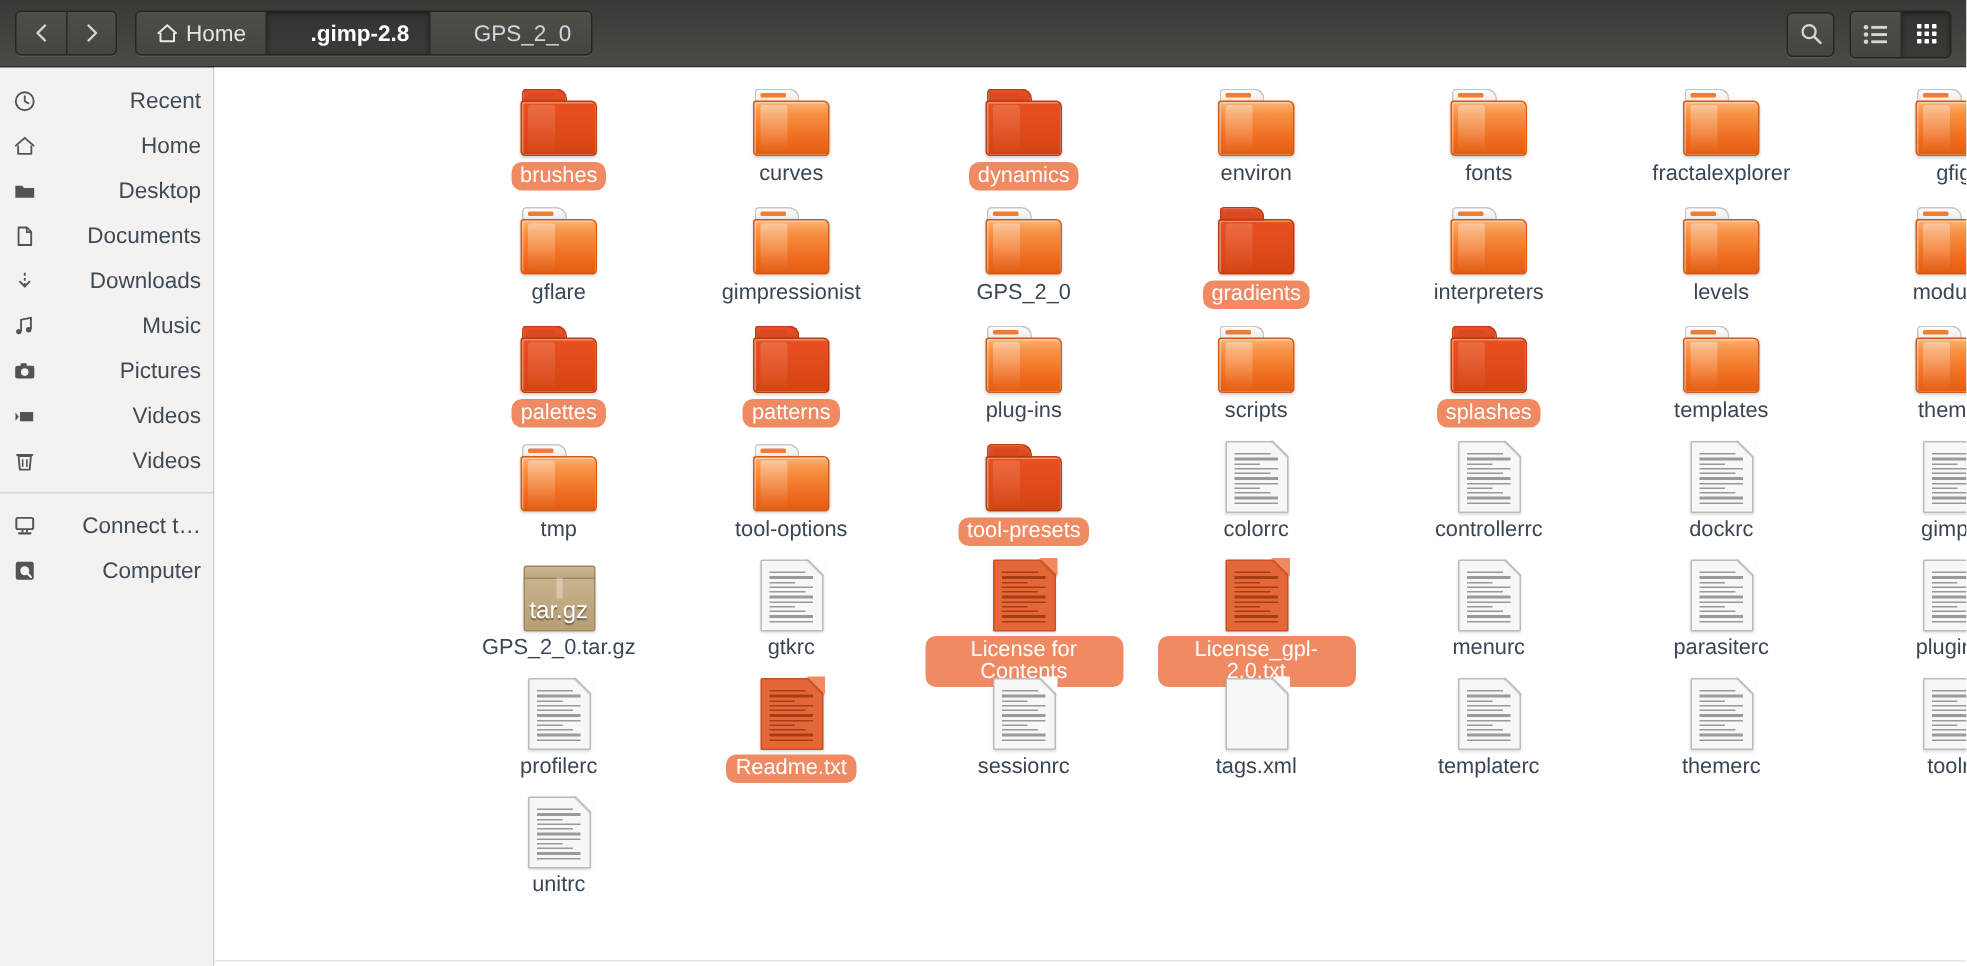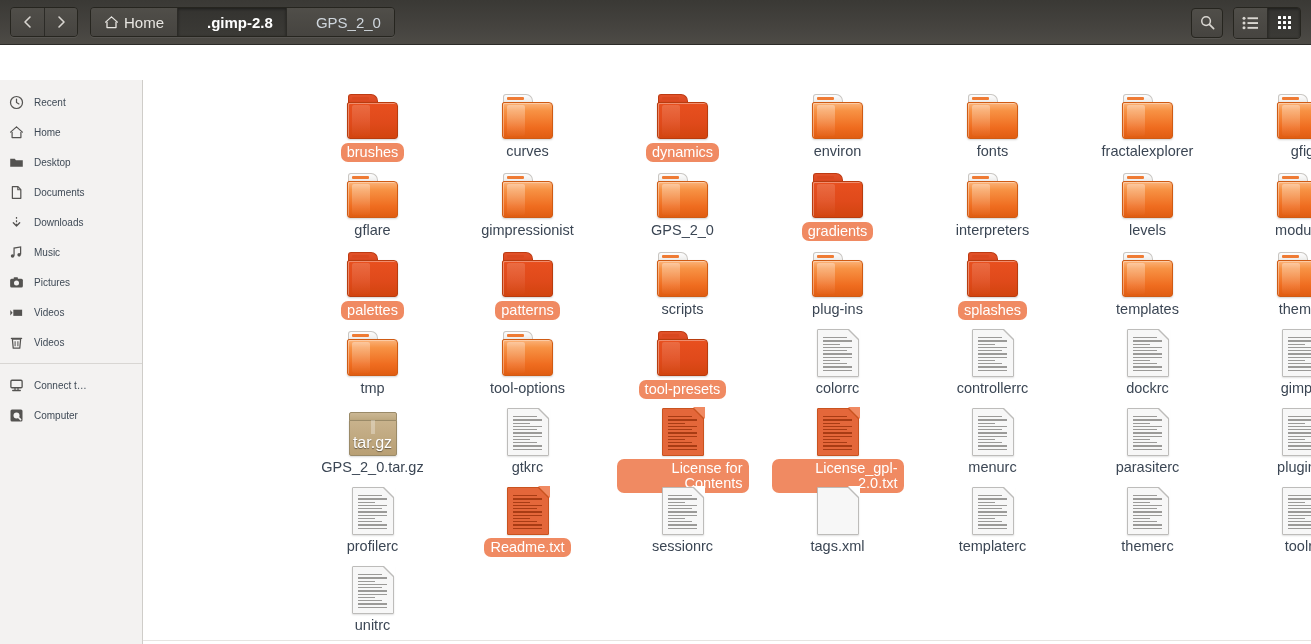--- a/index.html
+++ b/index.html
@@ -3,21 +3,21 @@
 <meta charset="utf-8">
 <title>Files</title>
 <style>
   * { box-sizing: border-box; margin: 0; padding: 0; }
   html, body {
     width: 1311px; height: 644px;
     font-family: "Liberation Sans", sans-serif;
     background: #ffffff;
     overflow: hidden;
   }
-  #app { width: 1311px; height: 644px; display: flex; flex-direction: column; gap: 35px; }
+  #app { width: 1311px; height: 644px; display: flex; flex-direction: column; }
 
   
   #headerbar {
     height: 45px; min-height: 45px;
     background: linear-gradient(to bottom, #3a3935 0%, #43413d 50%, #4d4b46 100%);
     border-bottom: 1px solid #2c2b28;
     display: flex; align-items: center;
     padding: 0 10px;
     position: relative;
   }
@@ -101,22 +101,22 @@
   #sidebar {
     width: 143px; min-width: 143px;
     background: #f3f2f1;
     border-right: 1px solid #cfcdc9;
     padding-top: 7px;
     overflow: hidden;
   }
   .side-item {
     display: flex; align-items: center; gap: 9px;
     height: 30px; padding: 0 8px 0 8px;
-    color: #3f4a56; font-size: 10px;
-    cursor: default; white-space: nowrap; overflow: hidden;
+    color: #3f4a56; font-size: 15px;
+    cursor: default; white-space: nowrap; overflow: hidden; justify-content: space-between;
   }
   .side-item .sico {
     width: 17px; height: 17px; flex: 0 0 17px;
     display: flex; align-items: center; justify-content: center;
     color: #545351;
   }
   .side-sep { height: 1px; background: #d8d6d3; margin: 6px 0 6px 0; }
 
   
   #filearea {
@@ -141,21 +141,21 @@
     margin-top: 3px;
     font-size: 14.5px; line-height: 15px;
     color: #3b4654; text-align: center;
     max-width: 132px;
     word-break: break-word;
     padding: 1px 3px;
     border-radius: 3px;
   }
   .cell.sel .lbl {
     background: #f08a62; color: #ffffff;
-    padding: 2px 6px; border-radius: 7px; text-align: right;
+    padding: 2px 6px; border-radius: 7px;
   }
 
   
   .folder { width: 54px; height: 46px; position: relative; }
   .folder .tab {
     position: absolute; left: 2px; top: 0; width: 30px; height: 10px;
     background: linear-gradient(to bottom, #fdfdfd, #e9e8e6);
     border: 1px solid #c9c6c2; border-bottom: none;
     border-radius: 3px 7px 0 0;
   }
@@ -595,30 +595,30 @@
             </span>
             <span class="lbl">patterns</span>
           </div>
           <div class="cell">
             <span class="ico-wrap">
               <span class="folder">
                 <span class="tab"></span>
                 <span class="body"></span>
               </span>
             </span>
+            <span class="lbl">plug-ins</span>
+          </div>
+          <div class="cell">
+            <span class="ico-wrap">
+              <span class="folder">
+                <span class="tab"></span>
+                <span class="body"></span>
+              </span>
+            </span>
             <span class="lbl">scripts</span>
-          </div>
-          <div class="cell">
-            <span class="ico-wrap">
-              <span class="folder">
-                <span class="tab"></span>
-                <span class="body"></span>
-              </span>
-            </span>
-            <span class="lbl">plug-ins</span>
           </div>
           <div class="cell sel">
             <span class="ico-wrap">
               <span class="folder">
                 <span class="tab"></span>
                 <span class="body"></span>
               </span>
             </span>
             <span class="lbl">splashes</span>
           </div>

